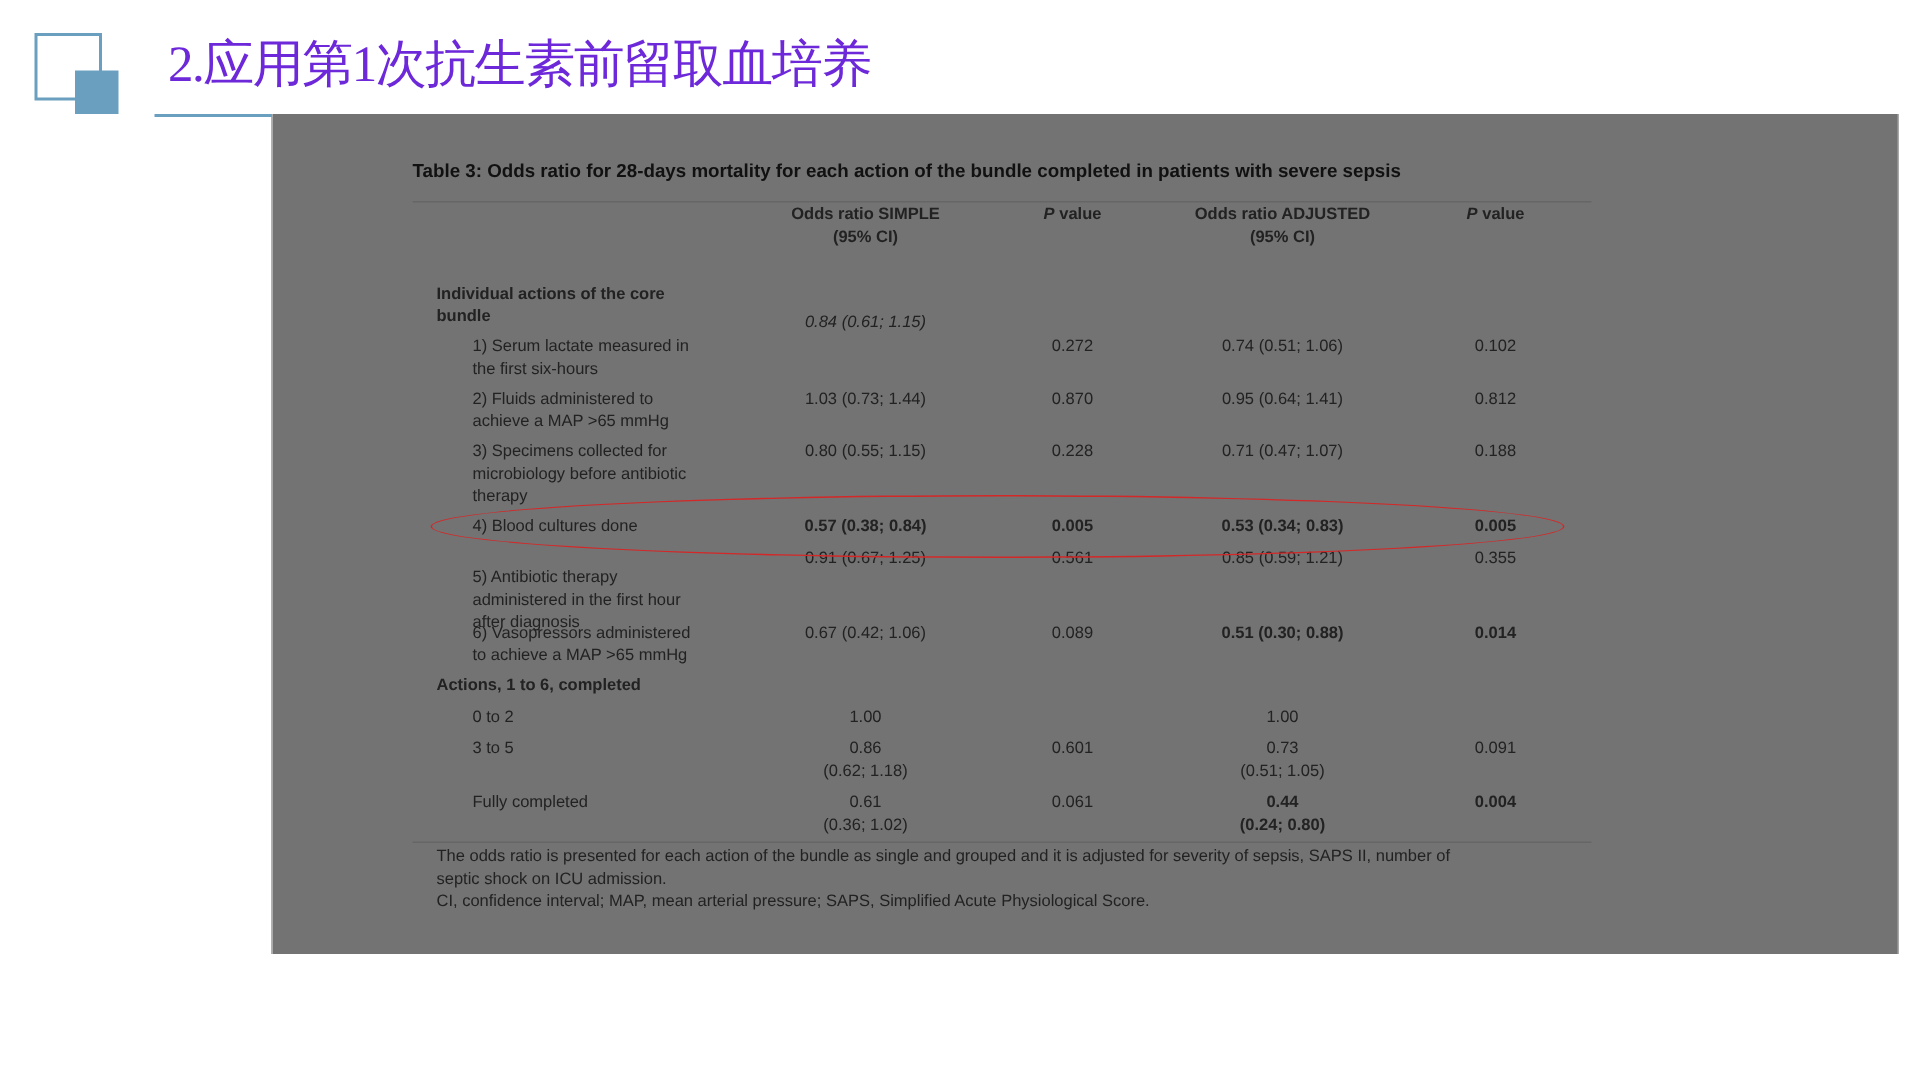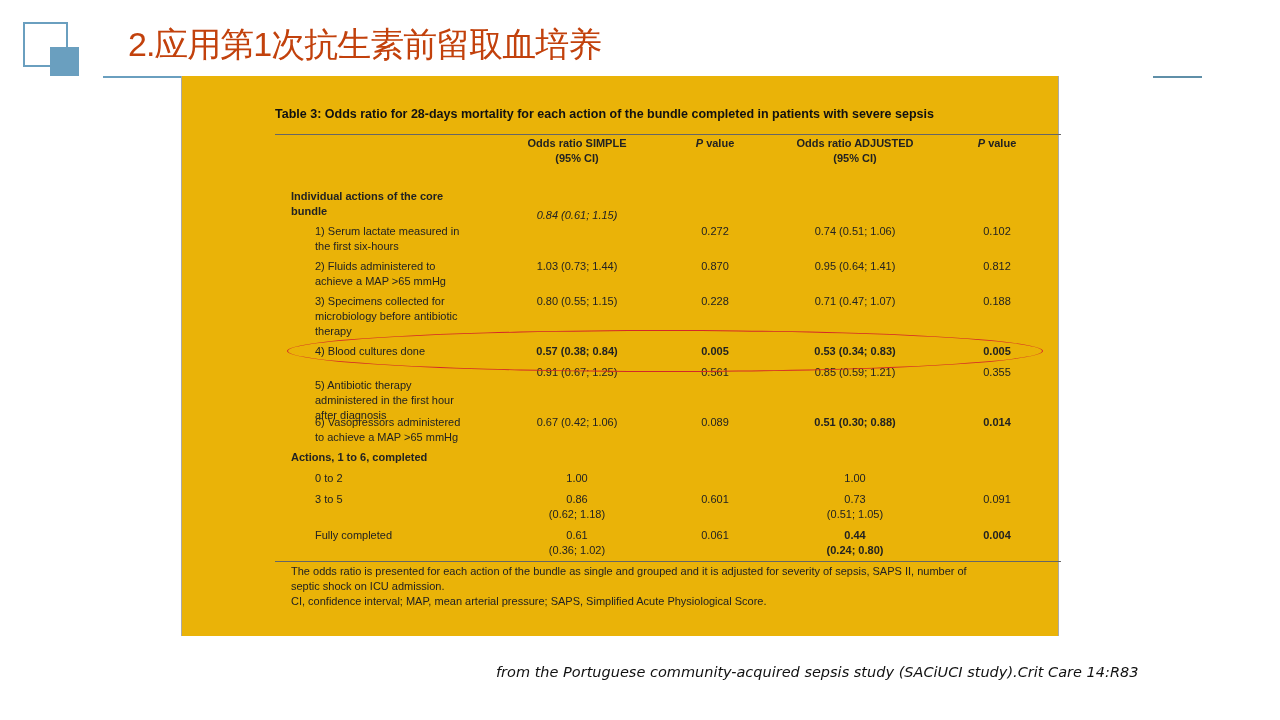--- a/index.html
+++ b/index.html
@@ -1,22 +1,22 @@
 <!DOCTYPE html>
 <html><head>
 <meta charset="utf-8">
 <style>
   html, body { margin:0; padding:0; }
   body { width:1280px; height:720px; position:relative; background:#ffffff; overflow:hidden; font-family:"DejaVu Sans", sans-serif; color:#000; }
   .deco-outline { position:absolute; left:23px; top:22px; width:45px; height:45px; border:2px solid #6a9fbf; box-sizing:border-box; }
   .deco-fill { position:absolute; left:50px; top:47px; width:29px; height:29px; background:#6a9fbf; }
-  .slide-title { position:absolute; left:112px; top:20px; font-family:Liberation Sans, sans-serif; font-size:34px; line-height:48px; color:#c2410c; letter-spacing:-1px;margin-left:16px; }
+  .slide-title { position:absolute; left:112px; top:20px; font-family:Liberation Serif, serif; font-size:34px; line-height:48px; color:#6d28d9; letter-spacing:-1px; }
   .title-line-left { position:absolute; left:103px; top:76px; width:80px; height:2px; background:#6a9fbf; }
   .title-line-right { position:absolute; left:1153px; top:76px; width:49px; height:2px; background:#5f8fa8; }
-  .figure { position:absolute; left:181px; top:76px; width:878px; height:560px; border-left:1px solid #aaa; border-right:1px solid #aaa; box-sizing:border-box; background:#eab308; }
+  .figure { position:absolute; left:181px; top:76px; width:1085px; height:560px; border-left:1px solid #aaa; border-right:1px solid #aaa; box-sizing:border-box; background:#737373; }
   .fig-inner { position:absolute; left:0; top:0; width:100%; height:100%; font-family:"Liberation Sans", sans-serif; font-size:11px; color:#222; }
   .tbl-title { position:absolute; left:93px; top:31px; font-weight:bold; font-size:12.5px; color:#111; white-space:nowrap; }
   .hline { position:absolute; left:93px; width:786px; height:1px; background:#666; }
   .cell { position:absolute; line-height:15px; white-space:nowrap; }
   .bold { font-weight:bold; }
   .c-lbl { left:133px; }
   .c-sec { left:109px; font-weight:bold; }
   .c-or1 { left:320px; width:150px; text-align:center; }
   .c-p1 { left:503px; width:60px; text-align:center; }
   .c-or2 { left:600px; width:146px; text-align:center; }
@@ -167,14 +167,13 @@
       <div>The odds ratio is presented for each action of the bundle as single and grouped and it is adjusted for severity of sepsis, SAPS II, number of</div>
       <div>septic shock on ICU admission.</div>
       <div>CI, confidence interval; MAP, mean arterial pressure; SAPS, Simplified Acute Physiological Score.</div>
     </div>
   </div>
 </div>
 
 <div class="highlight-ellipse"></div>
 
 <div class="citation">
-  <div>from the Portuguese community-acquired sepsis study (SACiUCI study).Crit Care 14:R83</div>
 </div>
 
 </body></html>

